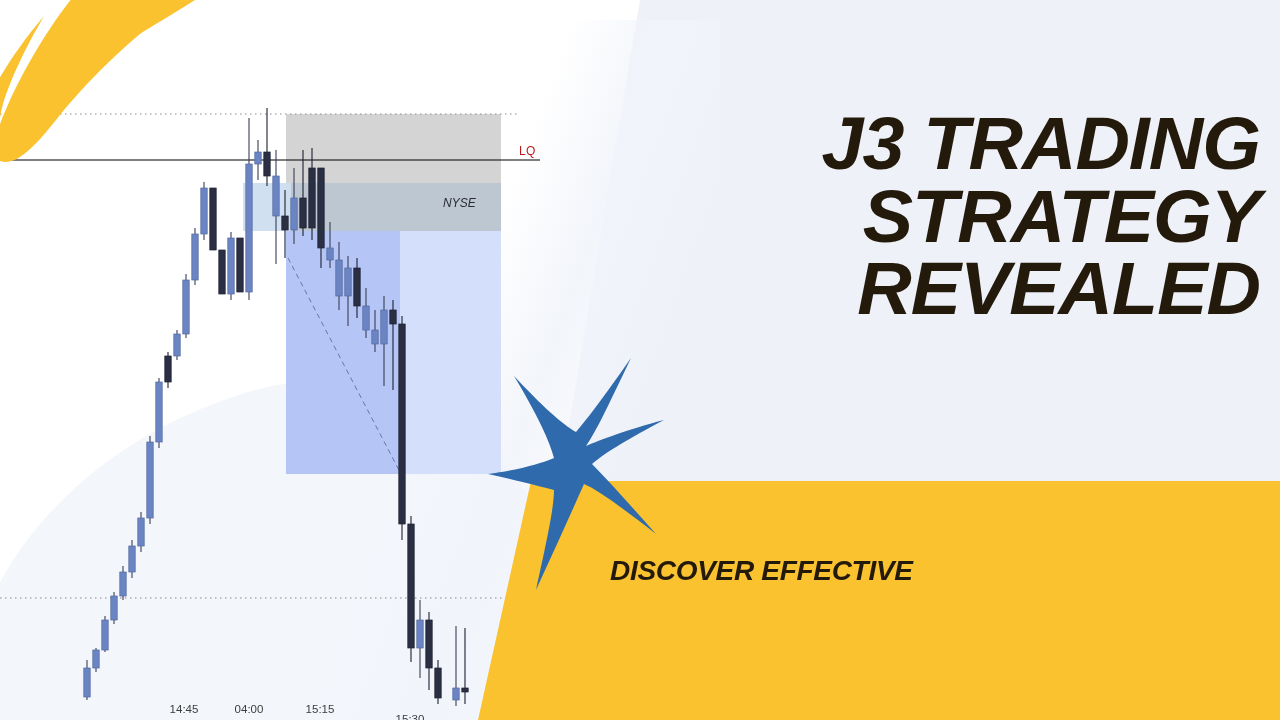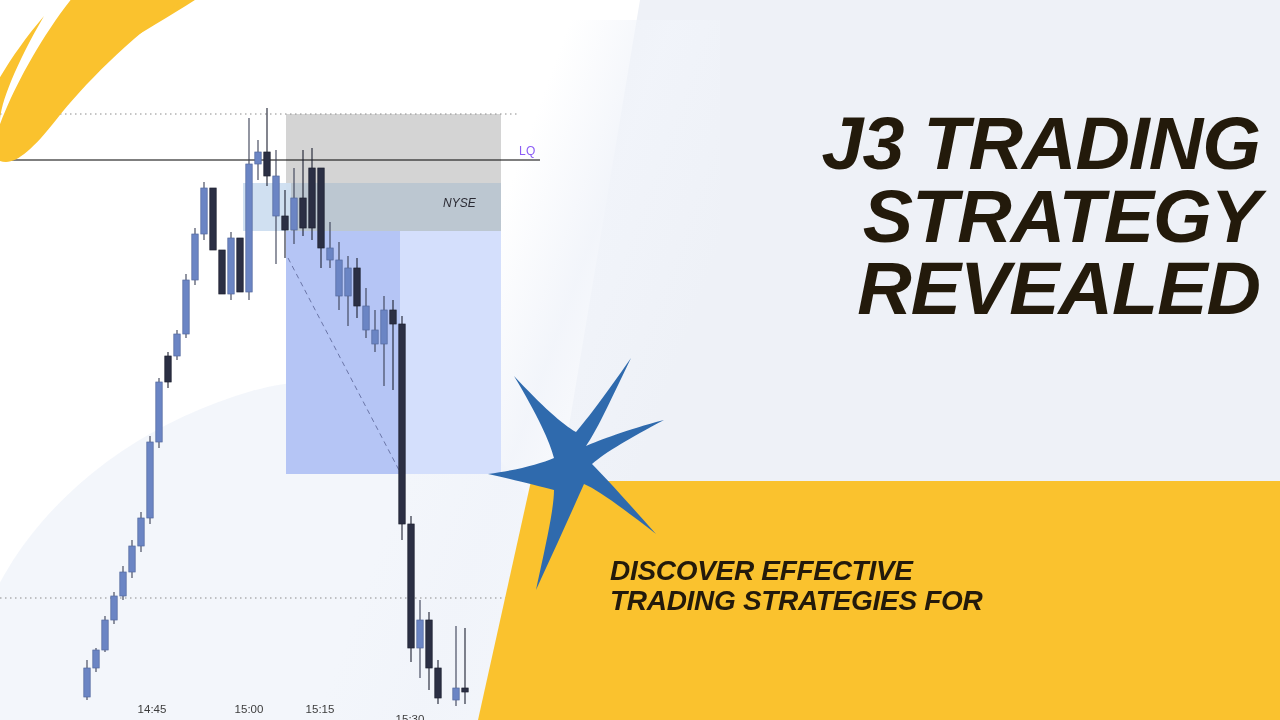--- a/index.html
+++ b/index.html
@@ -44,21 +44,21 @@
   .yellow-swoosh{position:absolute;left:-40px;top:-96px;width:330px;height:260px;}
 
   
   .blue-star{position:absolute;left:488px;top:358px;width:176px;height:232px;}
 
   
   .chart{position:absolute;left:0;top:0;width:560px;height:720px;}
   .chart svg{display:block;}
 
   
-  .lbl{position:absolute;color:#8b5cf6;font-family:"Liberation Sans",sans-serif;}
+  .lbl{position:absolute;color:#b91c1c;font-family:"Liberation Sans",sans-serif;}
   .lbl-lq{left:519px;top:144px;font-size:12px;letter-spacing:.4px;}
   .lbl-ifvg{left:443px;top:196px;font-size:12px;font-style:italic;color:#2a2a33;}
   .time-axis{position:absolute;left:0;top:703px;width:520px;height:17px;}
   .tick{position:absolute;font-size:11.5px;color:#3c3c3c;transform:translateX(-50%);}
 
   
   .title{
     position:absolute;left:700px;top:108px;width:560px;
     text-align:right;color:#231a0b;
     font-family:"Liberation Sans",sans-serif;
@@ -269,22 +269,22 @@
           <line x1="465" y1="628" x2="465" y2="704" stroke="#1d2030" stroke-width="1.1"></line>
           <rect x="461.8" y="688" width="6.4" height="4" fill="#2b2f44" stroke="#1d2030" stroke-width="0.7"></rect>
         </g>
       </svg>
   </div>
 
   <div class="lbl lbl-lq">LQ</div>
   <div class="lbl lbl-ifvg">NYSE</div>
 
   <div class="time-axis" id="time-axis">
-      <div class="tick" style="left: 152px;">14:45</div>
-      <div class="tick" style="left: 249px;">15:00</div>
+      <div class="tick" style="left: 184px;">14:45</div>
+      <div class="tick" style="left: 249px;">04:00</div>
       <div class="tick" style="left: 320px;">15:15</div>
       <div class="tick" style="left: 410px; margin-top: 10px;">15:30</div>
     </div>
 
   <div class="yellow-block"></div>
 
   <svg class="yellow-swoosh" viewBox="0 0 330 260">
     <path d="M300 0 C250 8 150 72 96 148 C78 174 60 206 54 230
              C66 214 118 168 160 142 C208 112 276 74 318 36 Z" fill="#fac22e"></path>
     <path d="M54 230 C42 244 34 250 28 250 C18 250 14 240 18 224
@@ -304,16 +304,15 @@
   </svg>
 
   <div class="title">
     <span class="ln">J3 TRADING</span>
     <span class="ln">STRATEGY</span>
     <span class="ln">REVEALED</span>
   </div>
 
   <div class="subtitle">
     <span class="ln">DISCOVER EFFECTIVE</span>
-    <span class="ln">TRADING STRATEGIES FOR</span>
   </div>
 
 </div>
 
 </body></html>

